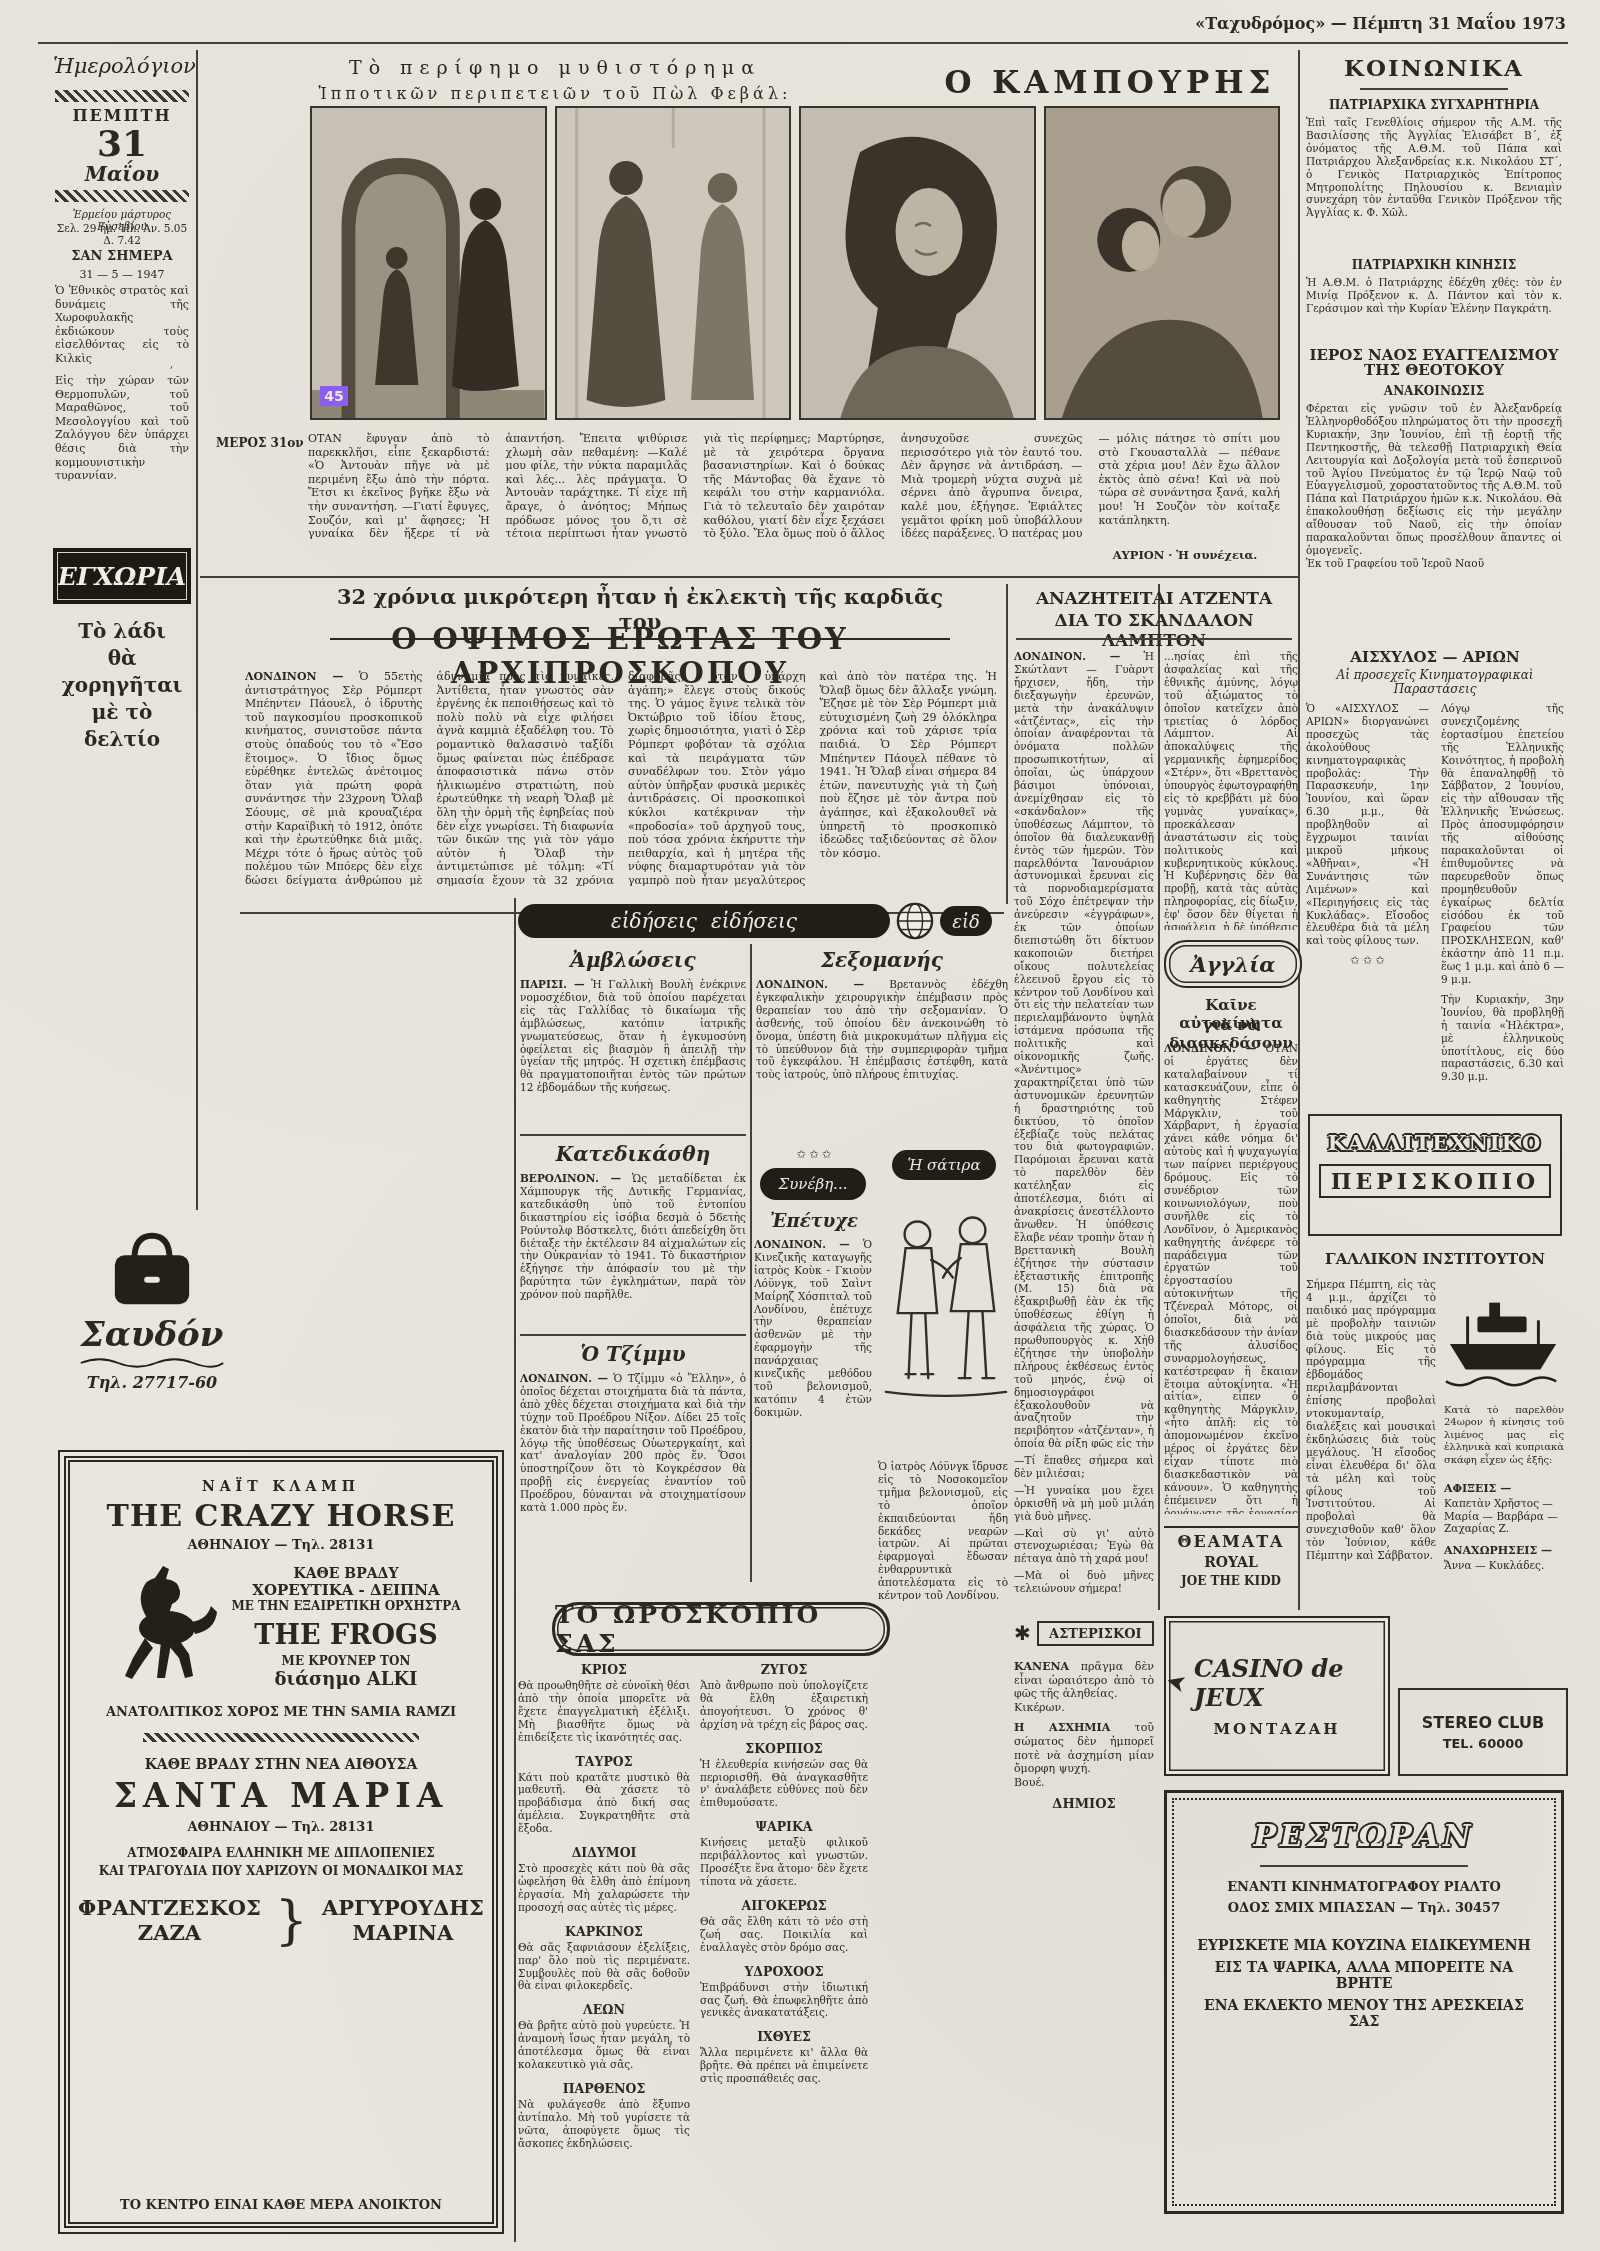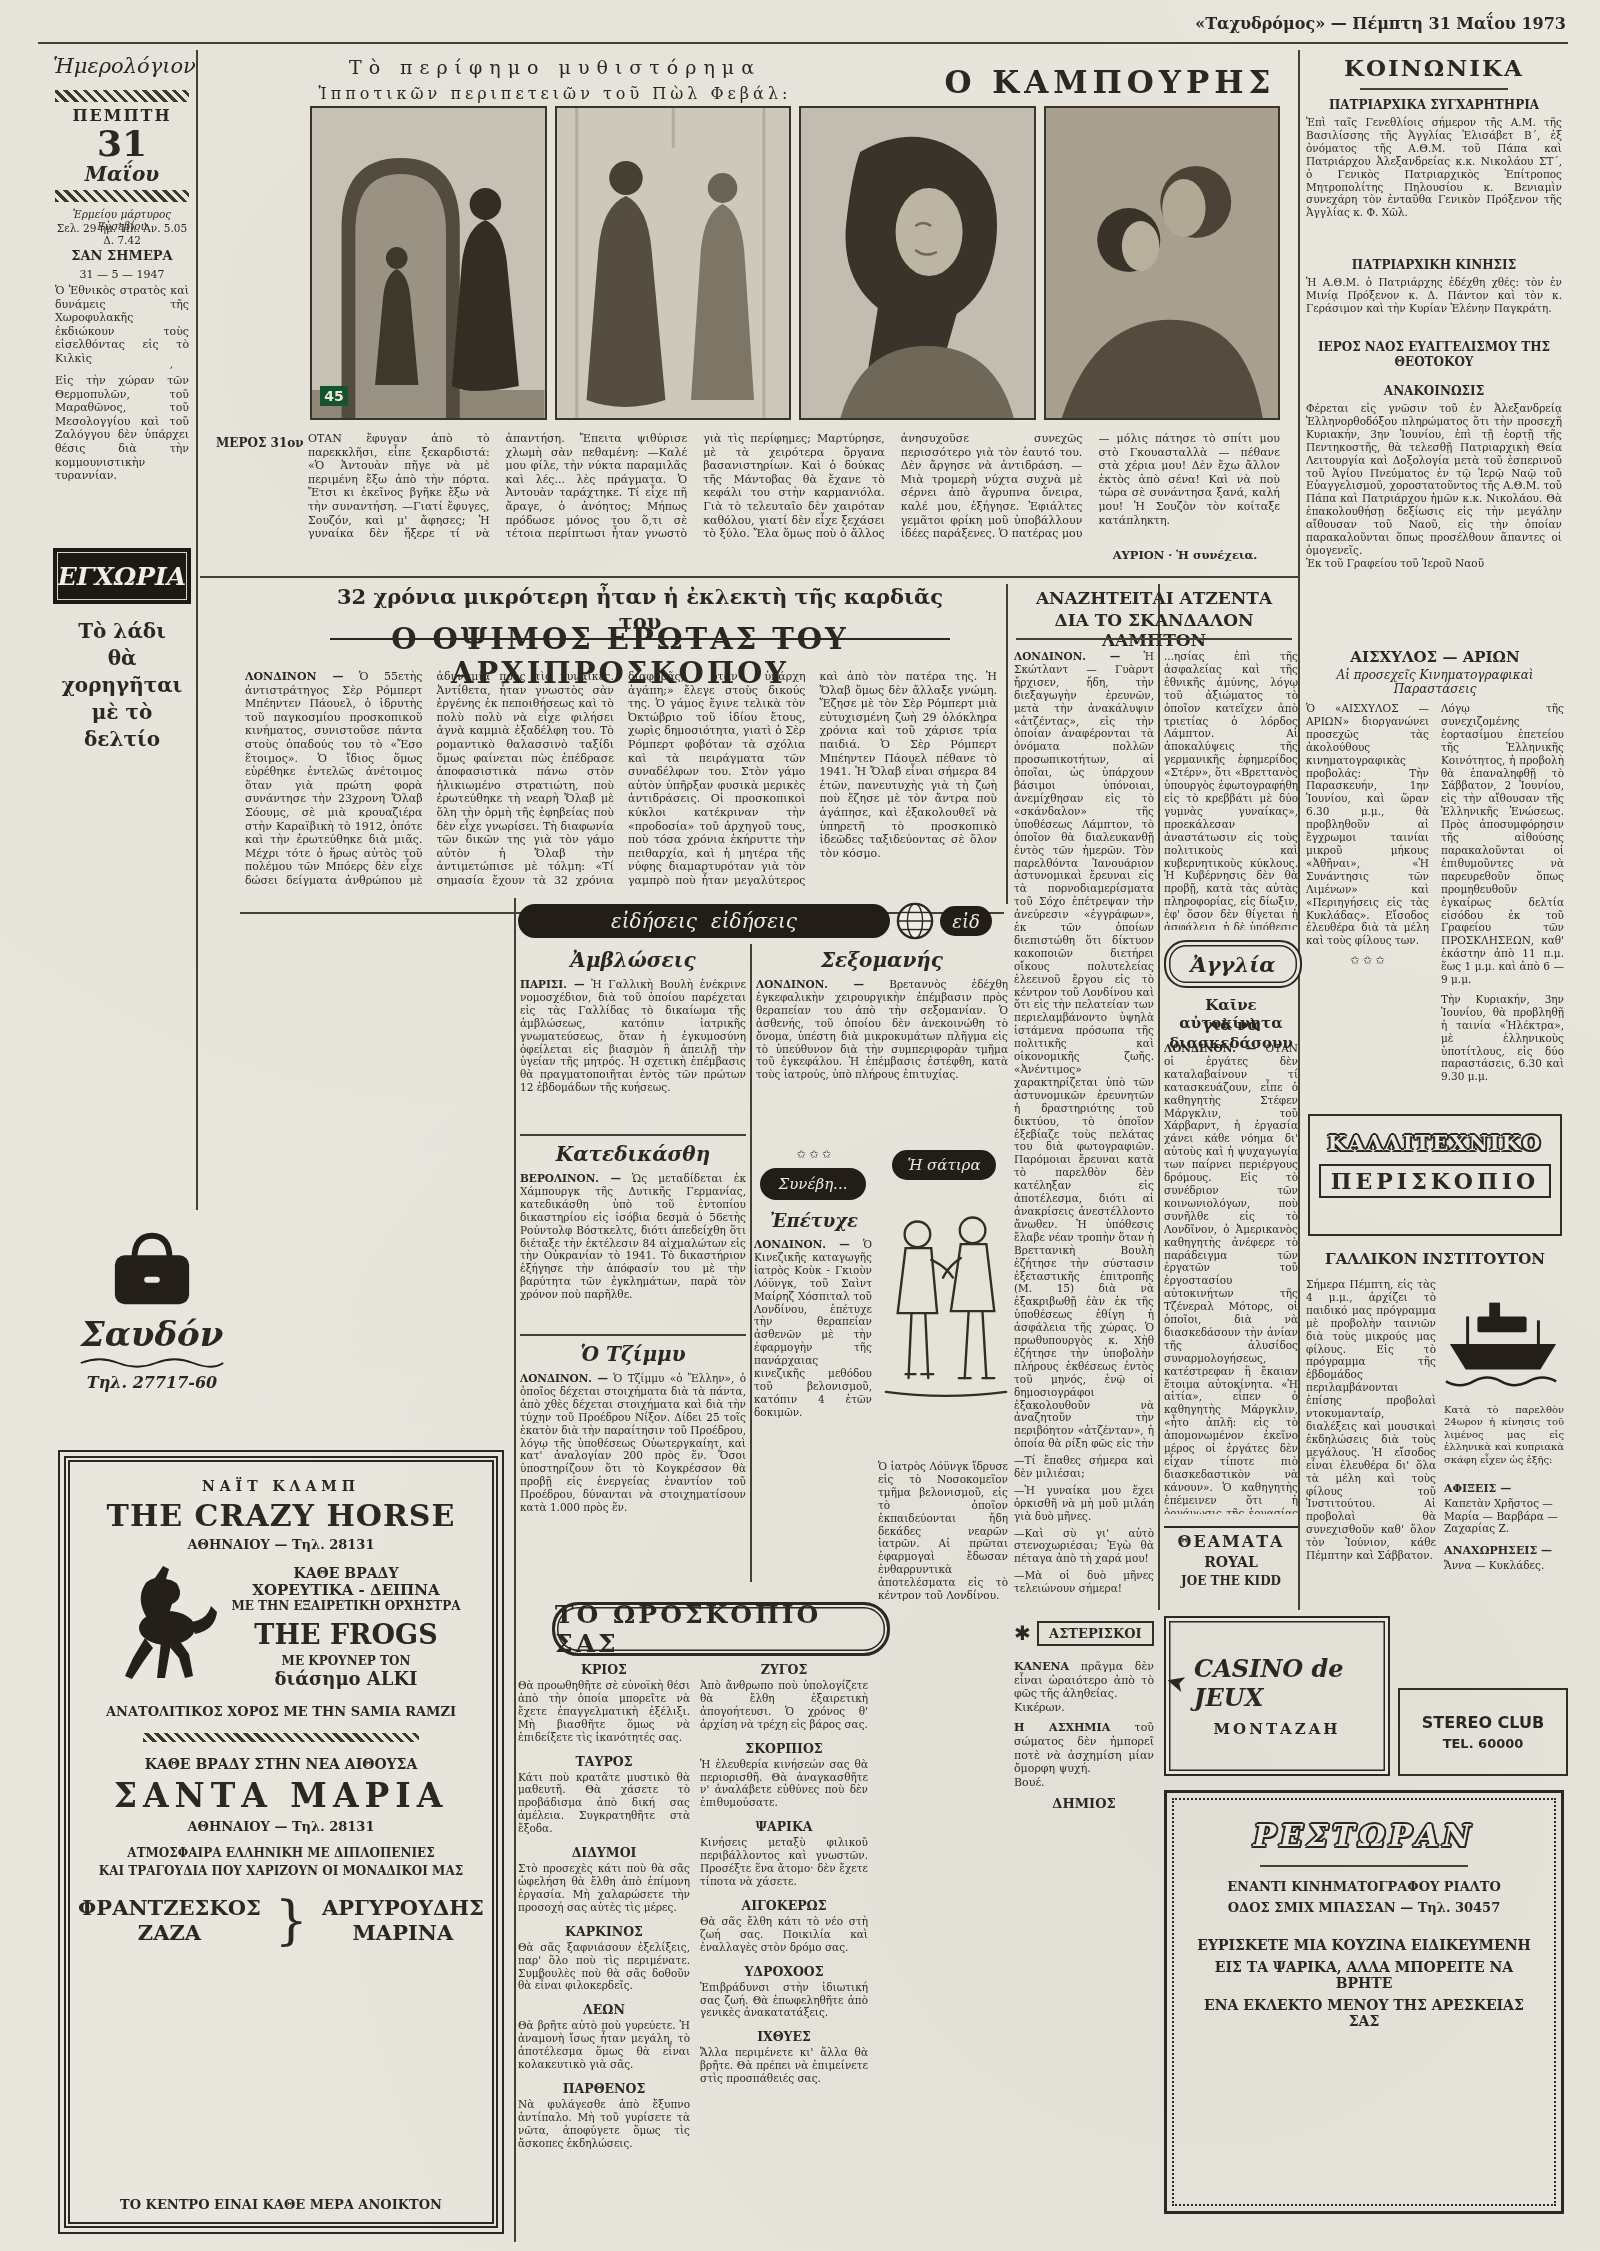--- a/index.html
+++ b/index.html
@@ -78,21 +78,21 @@
       <svg viewBox="0 0 236 310" preserveAspectRatio="none">
         <rect width="236" height="310" fill="#c6c1b4"></rect>
         <rect y="282" width="236" height="28" fill="#8e8778"></rect>
         <path d="M30 310 V120 q0 -70 60 -70 q60 0 60 70 V310 Z" fill="#534b3e"></path>
         <path d="M44 310 V124 q0 -58 46 -58 q46 0 46 58 V310 Z" fill="#9a9384"></path>
         <circle cx="86" cy="150" r="11" fill="#3e372c"></circle>
         <path d="M86 161 q-12 6 -14 30 l-8 86 h44 l-8 -86 q-2 -24 -14 -30z" fill="#3e372c"></path>
         <circle cx="176" cy="96" r="16" fill="#332d24"></circle>
         <path d="M176 112 q-20 8 -24 44 l-10 122 q18 10 68 0 l-12 -122 q-4 -36 -22 -44z" fill="#332d24"></path>
       </svg>
-      <div class="abs sans b ctr" style="left:8px;bottom:12px;width:28px;height:20px;background:#14532d;color:#eee9de;font-size:14px;line-height:20px">45</div>
+      <div class="abs sans b ctr" style="left:8px;bottom:12px;width:28px;height:20px;background:#8b5cf6;color:#eee9de;font-size:14px;line-height:20px">45</div>
     </div>
     <div class="panel">
       <svg viewBox="0 0 236 310" preserveAspectRatio="none">
         <rect width="236" height="310" fill="#cdc8bb"></rect>
         <g stroke="#b2ac9d" stroke-width="3">
             <line x1="20" y1="0" x2="20" y2="310"></line>
             <line x1="210" y1="0" x2="210" y2="310"></line>
             <line x1="118" y1="0" x2="118" y2="40"></line>
           </g>
         <circle cx="70" cy="70" r="17" fill="#463f33"></circle>
@@ -127,21 +127,21 @@
   <div class="abs b ctr" style="left:1090px;top:548px;width:190px;font-size:11.5px">ΑΥΡΙΟΝ · Ἡ συνέχεια.</div>
   <div class="abs rule" style="left:200px;top:576px;width:1098px;height:2px"></div>
 
   <div class="abs rule" style="left:1298px;top:50px;width:2px;height:1560px"></div>
   <div class="abs b ctr" style="left:1302px;top:54px;width:264px;font-size:23px;letter-spacing:2px">ΚΟΙΝΩΝΙΚΑ</div>
   <div class="abs rule" style="left:1360px;top:88px;width:148px;height:2px"></div>
   <div class="abs b ctr" style="left:1302px;top:98px;width:264px;font-size:12px">ΠΑΤΡΙΑΡΧΙΚΑ ΣΥΓΧΑΡΗΤΗΡΙΑ</div>
   <div class="abs jts" style="left:1306px;top:116px;width:256px;height:136px">Ἐπὶ ταῖς Γενεθλίοις σήμερον τῆς Α.Μ. τῆς Βασιλίσσης τῆς Ἀγγλίας Ἐλισάβετ Β΄, ἐξ ὀνόματος τῆς Α.Θ.Μ. τοῦ Πάπα καὶ Πατριάρχου Ἀλεξανδρείας κ.κ. Νικολάου ΣΤ΄, ὁ Γενικὸς Πατριαρχικὸς Ἐπίτροπος Μητροπολίτης Πηλουσίου κ. Βενιαμὶν συνεχάρη τὸν ἐνταῦθα Γενικὸν Πρόξενον τῆς Ἀγγλίας κ. Φ. Χῶλ.</div>
   <div class="abs b ctr" style="left:1302px;top:258px;width:264px;font-size:12px">ΠΑΤΡΙΑΡΧΙΚΗ ΚΙΝΗΣΙΣ</div>
   <div class="abs jts" style="left:1306px;top:276px;width:256px;height:64px">Ἡ Α.Θ.Μ. ὁ Πατριάρχης ἐδέχθη χθές: τὸν ἐν Μινίᾳ Πρόξενον κ. Δ. Πάντον καὶ τὸν κ. Γεράσιμον καὶ τὴν Κυρίαν Ἑλένην Παγκράτη.</div>
-  <div class="abs b ctr" style="left:1302px;top:340px;width:264px;font-size:12px;line-height:15px">ΙΕΡΟΣ ΝΑΟΣ ΕΥΑΓΓΕΛΙΣΜΟΥ ΤΗΣ ΘΕΟΤΟΚΟΥ</div>
+  <div class="abs b ctr" style="left:1302px;top:348px;width:264px;font-size:15px;line-height:15px">ΙΕΡΟΣ ΝΑΟΣ ΕΥΑΓΓΕΛΙΣΜΟΥ ΤΗΣ ΘΕΟΤΟΚΟΥ</div>
   <div class="abs b ctr" style="left:1302px;top:384px;width:264px;font-size:12px">ΑΝΑΚΟΙΝΩΣΙΣ</div>
   <div class="abs jts pre" style="left:1306px;top:402px;width:256px;height:240px">Φέρεται εἰς γνῶσιν τοῦ ἐν Ἀλεξανδρείᾳ Ἑλληνορθοδόξου πληρώματος ὅτι τὴν προσεχῆ Κυριακήν, 3ην Ἰουνίου, ἐπὶ τῇ ἑορτῇ τῆς Πεντηκοστῆς, θὰ τελεσθῇ Πατριαρχικὴ Θεία Λειτουργία καὶ Δοξολογία μετὰ τοῦ ἑσπερινοῦ τοῦ Ἁγίου Πνεύματος ἐν τῷ Ἱερῷ Ναῷ τοῦ Εὐαγγελισμοῦ, χοροστατοῦντος τῆς Α.Θ.Μ. τοῦ Πάπα καὶ Πατριάρχου ἡμῶν κ.κ. Νικολάου. Θὰ ἐπακολουθήσῃ δεξίωσις εἰς τὴν μεγάλην αἴθουσαν τοῦ Ναοῦ, εἰς τὴν ὁποίαν παρακαλοῦνται ὅπως προσέλθουν ἅπαντες οἱ ὁμογενεῖς.
 Ἐκ τοῦ Γραφείου τοῦ Ἱεροῦ Ναοῦ</div>
 
   <div class="abs b ctr" style="left:330px;top:584px;width:620px;font-size:21px;border-bottom:2px solid #2c2720;padding-bottom:4px">32 χρόνια μικρότερη ἦταν ἡ ἐκλεκτὴ τῆς καρδιᾶς του</div>
   <div class="abs b ctr" style="left:255px;top:622px;width:730px;font-size:29px;letter-spacing:3px">Ο ΟΨΙΜΟΣ ΕΡΩΤΑΣ ΤΟΥ ΑΡΧΙΠΡΟΣΚΟΠΟΥ</div>
   <div class="abs jt cols4" style="left:245px;top:670px;width:752px;height:234px">
     <span class="b">ΛΟΝΔΙΝΟΝ —</span>
     <span>Ὁ 55ετὴς ἀντιστράτηγος Σὲρ Ρόμπερτ Μπέηντεν Πάουελ, ὁ ἱδρυτὴς τοῦ παγκοσμίου προσκοπικοῦ κινήματος, συνιστοῦσε πάντα στοὺς ὀπαδούς του τὸ «Ἔσο ἕτοιμος». Ὁ ἴδιος ὅμως εὑρέθηκε ἐντελῶς ἀνέτοιμος ὅταν γιὰ πρώτη φορὰ συνάντησε τὴν 23χρονη Ὄλαβ Σόουμς, σὲ μιὰ κρουαζιέρα στὴν Καραϊβικὴ τὸ 1912, ὁπότε καὶ τὴν ἐρωτεύθηκε διὰ μιᾶς. Μέχρι τότε ὁ ἥρως αὐτὸς τοῦ πολέμου τῶν Μπόερς δὲν εἶχε δώσει δείγματα ἀνθρώπου μὲ ἀδυναμία πρὸς τὶς γυναῖκες. Ἀντίθετα, ἦταν γνωστὸς σὰν ἐργένης ἐκ πεποιθήσεως καὶ τὸ πολὺ πολὺ νὰ εἶχε φιλήσει ἁγνὰ καμμιὰ ἐξαδέλφη του. Τὸ ρομαντικὸ θαλασσινὸ ταξίδι ὅμως φαίνεται πὼς ἐπέδρασε ἀποφασιστικὰ πάνω στὸν ἡλικιωμένο στρατιώτη, ποὺ ἐρωτεύθηκε τὴ νεαρὴ Ὄλαβ μὲ ὅλη τὴν ὁρμὴ τῆς ἐφηβείας ποὺ δὲν εἶχε γνωρίσει. Τὴ διαφωνία τῶν δικῶν της γιὰ τὸν γάμο αὐτὸν ἡ Ὄλαβ τὴν ἀντιμετώπισε μὲ τόλμη: «Τί σημασία ἔχουν τὰ 32 χρόνια διαφορᾶς, ὅταν ὑπάρχη ἀγάπη;» ἔλεγε στοὺς δικούς της. Ὁ γάμος ἔγινε τελικὰ τὸν Ὀκτώβριο τοῦ ἰδίου ἔτους, χωρὶς δημοσιότητα, γιατὶ ὁ Σὲρ Ρόμπερτ φοβόταν τὰ σχόλια καὶ τὰ πειράγματα τῶν συναδέλφων του. Στὸν γάμο αὐτὸν ὑπῆρξαν φυσικὰ μερικὲς ἀντιδράσεις. Οἱ προσκοπικοὶ κύκλοι κατέκριναν τὴν «προδοσία» τοῦ ἀρχηγοῦ τους, ποὺ τόσα χρόνια ἐκήρυττε τὴν πειθαρχία, καὶ ἡ μητέρα τῆς νύφης διαμαρτυρόταν γιὰ τὸν γαμπρὸ ποὺ ἦταν μεγαλύτερος καὶ ἀπὸ τὸν πατέρα της. Ἡ Ὄλαβ ὅμως δὲν ἄλλαξε γνώμη. Ἔζησε μὲ τὸν Σὲρ Ρόμπερτ μιὰ εὐτυχισμένη ζωὴ 29 ὁλόκληρα χρόνια καὶ τοῦ χάρισε τρία παιδιά. Ὁ Σὲρ Ρόμπερτ Μπέηντεν Πάουελ πέθανε τὸ 1941. Ἡ Ὄλαβ εἶναι σήμερα 84 ἐτῶν, πανευτυχὴς γιὰ τὴ ζωὴ ποὺ ἔζησε μὲ τὸν ἄντρα ποὺ ἀγάπησε, καὶ ἐξακολουθεῖ νὰ ὑπηρετῆ τὸ προσκοπικὸ ἰδεῶδες ταξιδεύοντας σὲ ὅλον τὸν κόσμο.</span>
   </div>

